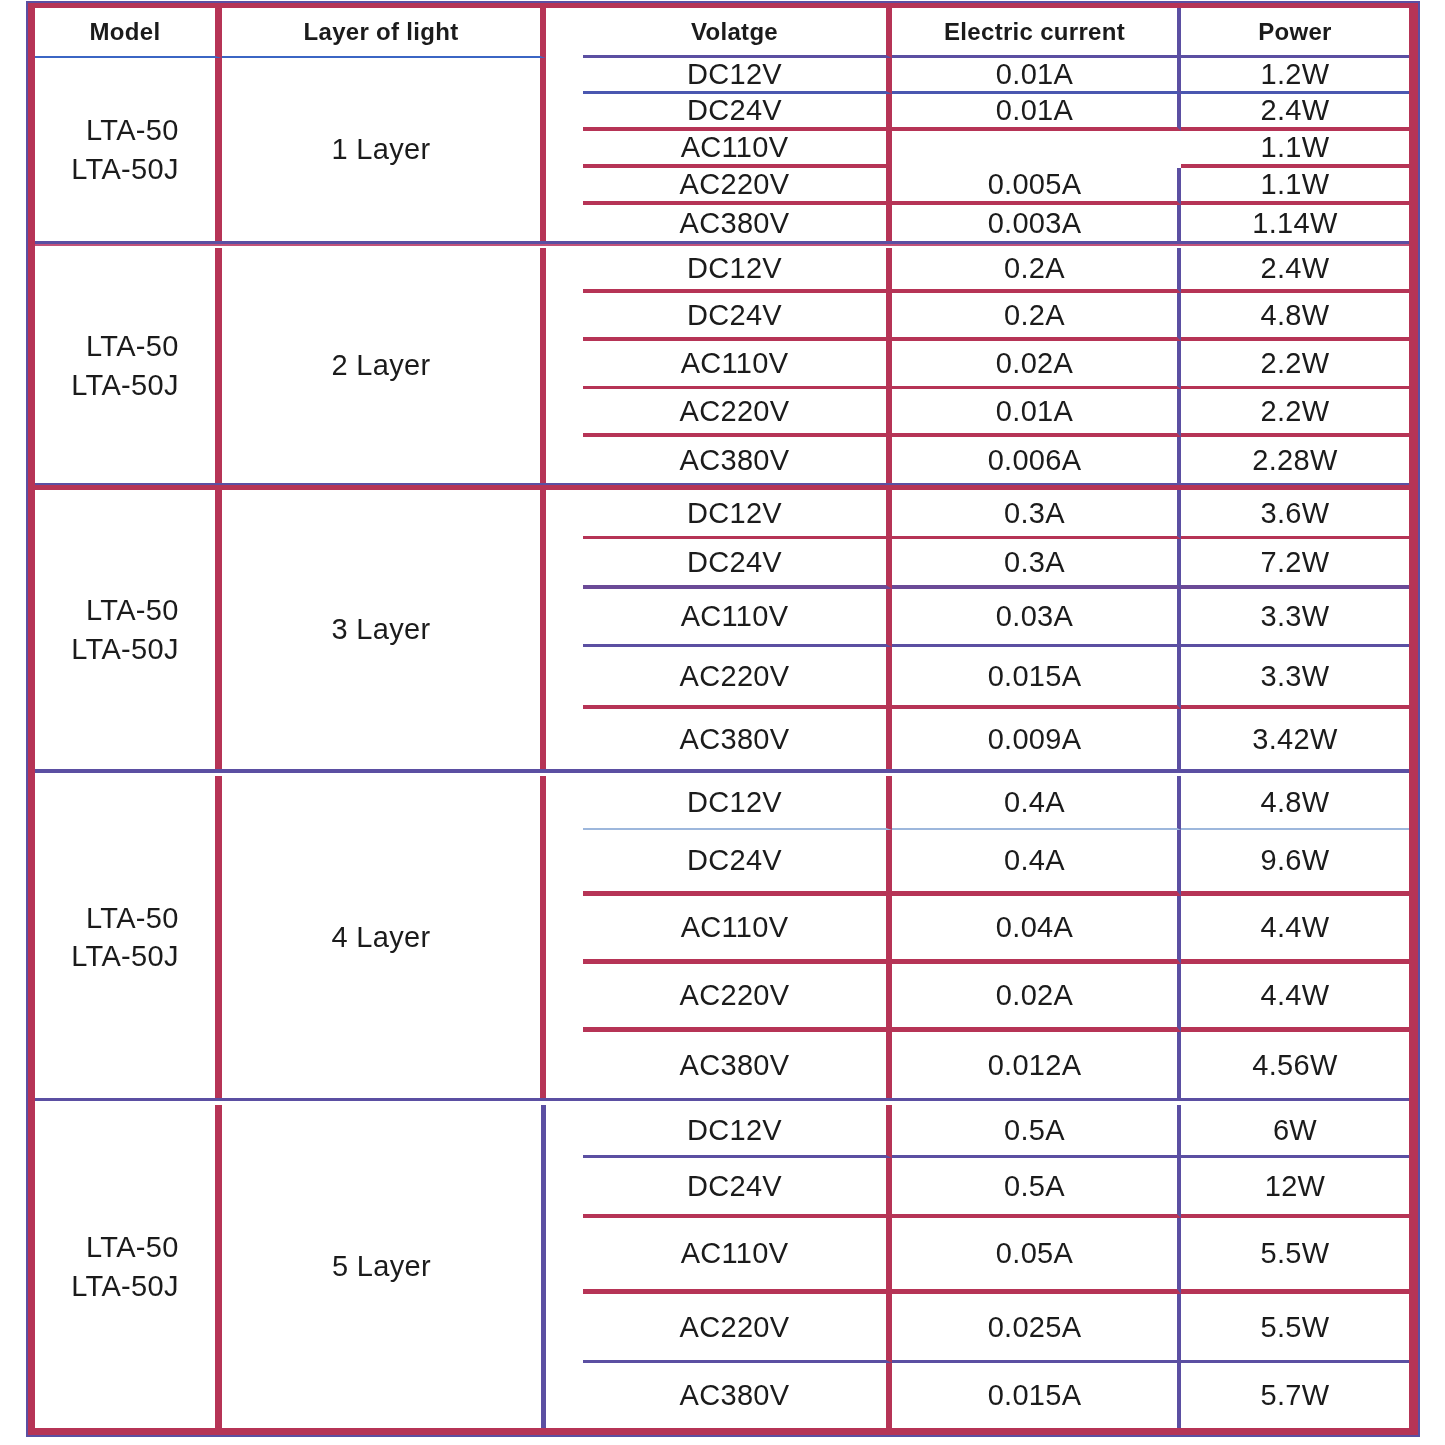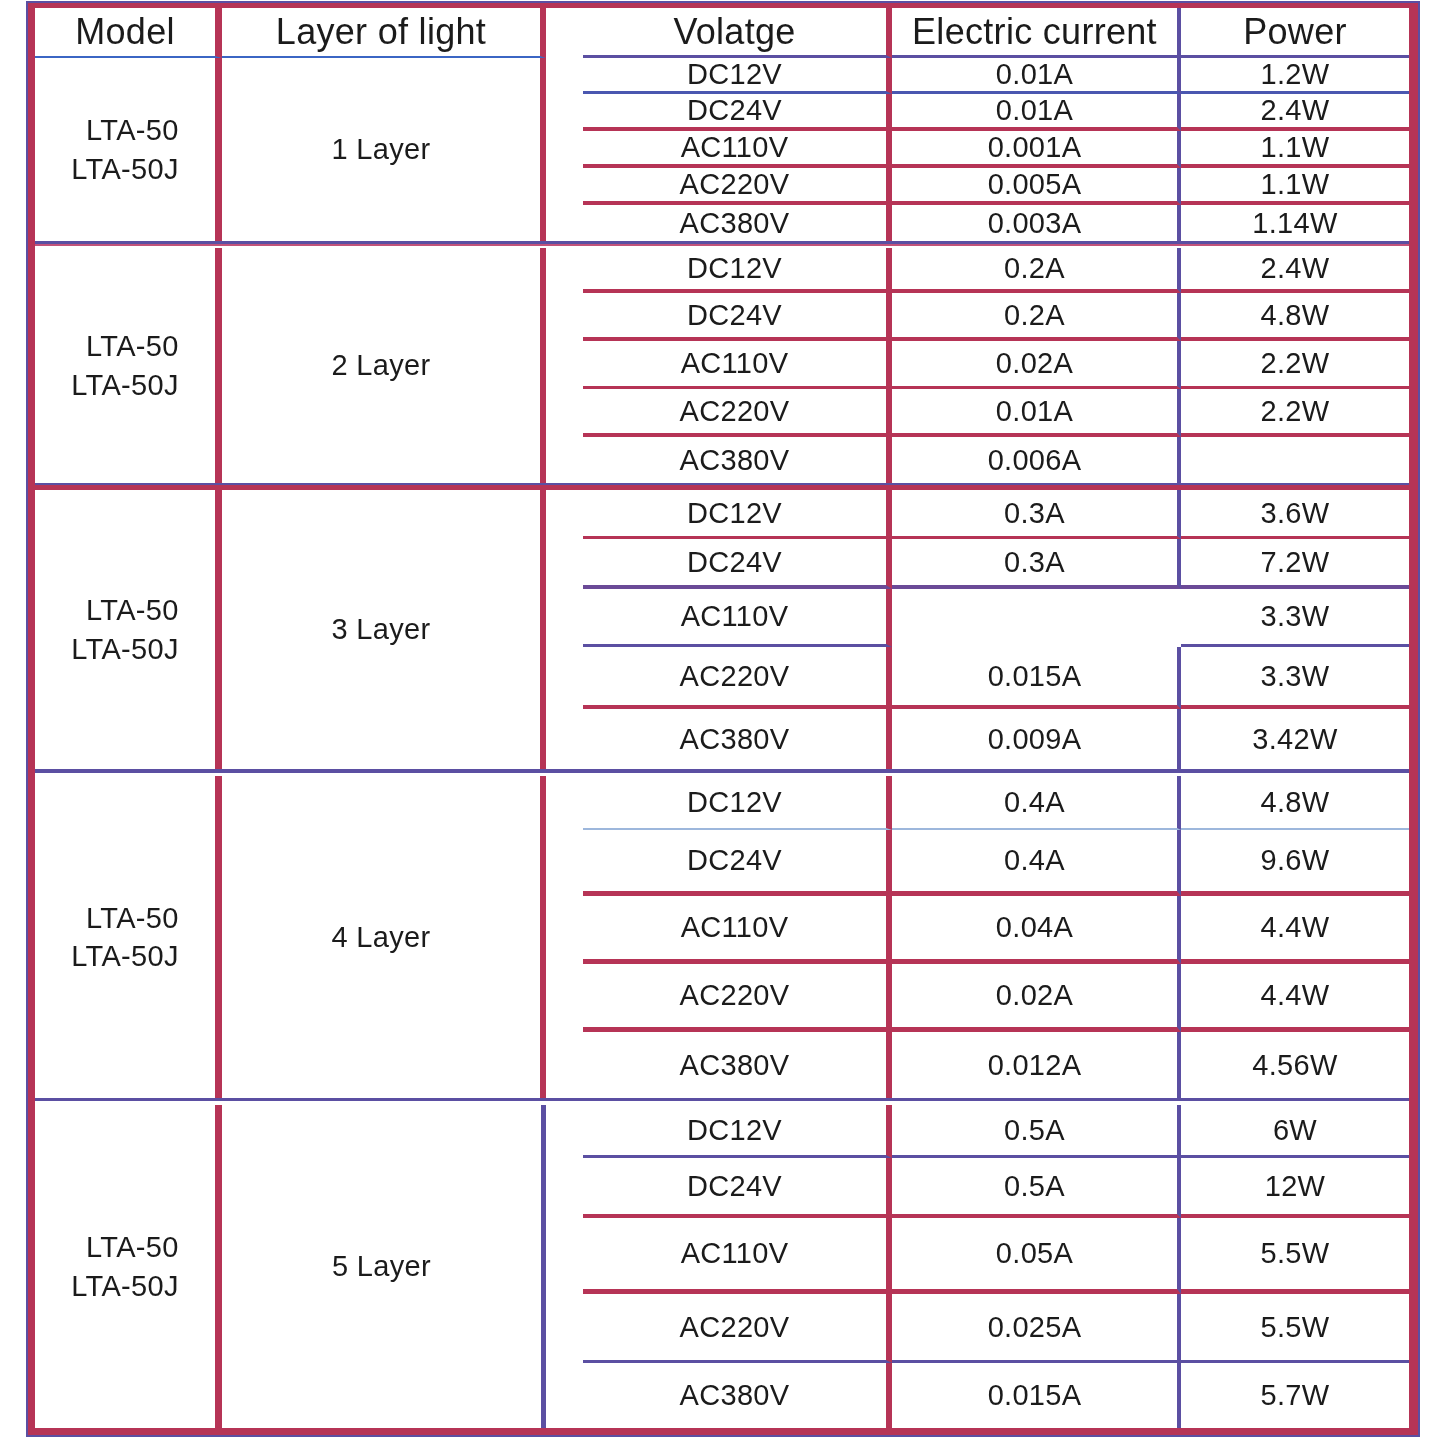--- a/index.html
+++ b/index.html
@@ -23,21 +23,21 @@
     grid-template-rows:50px
       36px 37px 37px 37px 36px 7px
       45px 48px 48px 48px 46px 7px
       49px 50px 58px 62px 60px 7px
       54px 66px 68px 68px 66px 7px
       53px 60px 76px 69px 65px;
     background:#ffffff;
   }
   .cell{display:flex;align-items:center;justify-content:center;
         font-size:29px;letter-spacing:0.3px;box-sizing:border-box;}
-  .hd{font-size:36px;}
+  .hd{font-size:24px;font-weight:bold;}
   .r1{grid-row:1;}
   .c1{grid-column:1;} .c2{grid-column:2;} .c3{grid-column:3;} .c4{grid-column:4;} .c5{grid-column:5;text-align:right;}
   
   .div-m{border-right:7px solid var(--crim);}
   .div-l{border-right:6px solid var(--crim);}
   .div-lp{border-right:5px solid var(--purp);}
   .div-v{border-right:6px solid var(--crim);margin-left:37px;}
   .div-c{border-right:4px solid var(--purp);}
   
   .hb-blue{border-bottom:2px solid var(--blue);}
@@ -83,21 +83,20 @@
 
     <div class="cell c3 div-v bb-bluep">DC12V</div>
     <div class="cell c4 div-c bb-bluep">0.01A</div>
     <div class="cell c5 bb-bluep">1.2W</div>
 
     <div class="cell c3 div-v bb-crim">DC24V</div>
     <div class="cell c4 div-c bb-crim">0.01A</div>
     <div class="cell c5 bb-crim">2.4W</div>
 
     <div class="cell c3 div-v bb-crim">AC110V</div>
-    <div class="cell c4 div-c bb-crim">0.001A</div>
     <div class="cell c5 bb-crim">1.1W</div>
 
     <div class="cell c3 div-v bb-crim">AC220V</div>
     <div class="cell c4 div-c bb-crim">0.005A</div>
     <div class="cell c5 bb-crim">1.1W</div>
 
     <div class="cell c3 div-v">AC380V</div>
     <div class="cell c4 div-c">0.003A</div>
     <div class="cell c5">1.14W</div>
 
@@ -122,40 +121,42 @@
     <div class="cell c3 div-v bb-crim3">AC110V</div>
     <div class="cell c4 div-c bb-crim3">0.02A</div>
     <div class="cell c5 bb-crim3">2.2W</div>
 
     <div class="cell c3 div-v bb-crim">AC220V</div>
     <div class="cell c4 div-c bb-crim">0.01A</div>
     <div class="cell c5 bb-crim">2.2W</div>
 
     <div class="cell c3 div-v">AC380V</div>
     <div class="cell c4 div-c">0.006A</div>
+    <div class="cell c5">2.28W</div>
 
     <div class="sep sep2"></div>
 
     <div class="cell c1 g3 div-m">
       <div class="model-lines">
         <span>LTA-50</span>
         <span>LTA-50J</span>
       </div>
     </div>
     <div class="cell c2 g3 div-l">3 Layer</div>
 
     <div class="cell c3 div-v bb-crim3">DC12V</div>
     <div class="cell c4 div-c bb-crim3">0.3A</div>
     <div class="cell c5 bb-crim3">3.6W</div>
 
     <div class="cell c3 div-v bb-purp4">DC24V</div>
     <div class="cell c4 div-c bb-purp4">0.3A</div>
     <div class="cell c5 bb-purp4">7.2W</div>
 
     <div class="cell c3 div-v bb-purp">AC110V</div>
+    <div class="cell c4 div-c bb-purp">0.03A</div>
     <div class="cell c5 bb-purp">3.3W</div>
 
     <div class="cell c3 div-v bb-crim">AC220V</div>
     <div class="cell c4 div-c bb-crim">0.015A</div>
     <div class="cell c5 bb-crim">3.3W</div>
 
     <div class="cell c3 div-v">AC380V</div>
     <div class="cell c4 div-c">0.009A</div>
     <div class="cell c5">3.42W</div>
 

